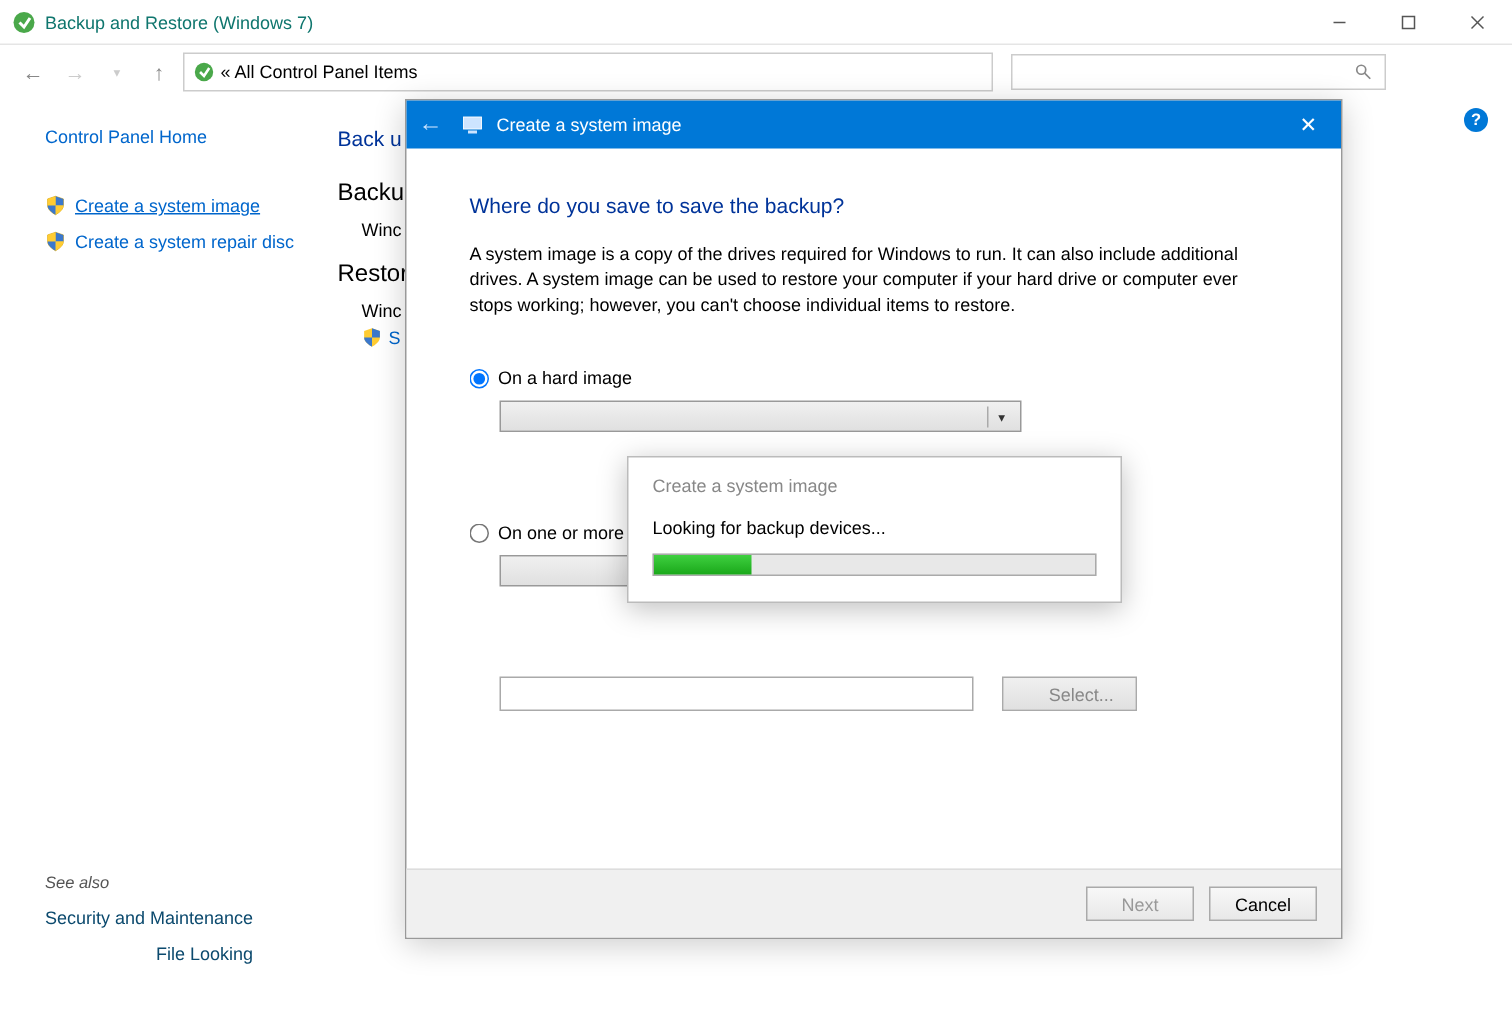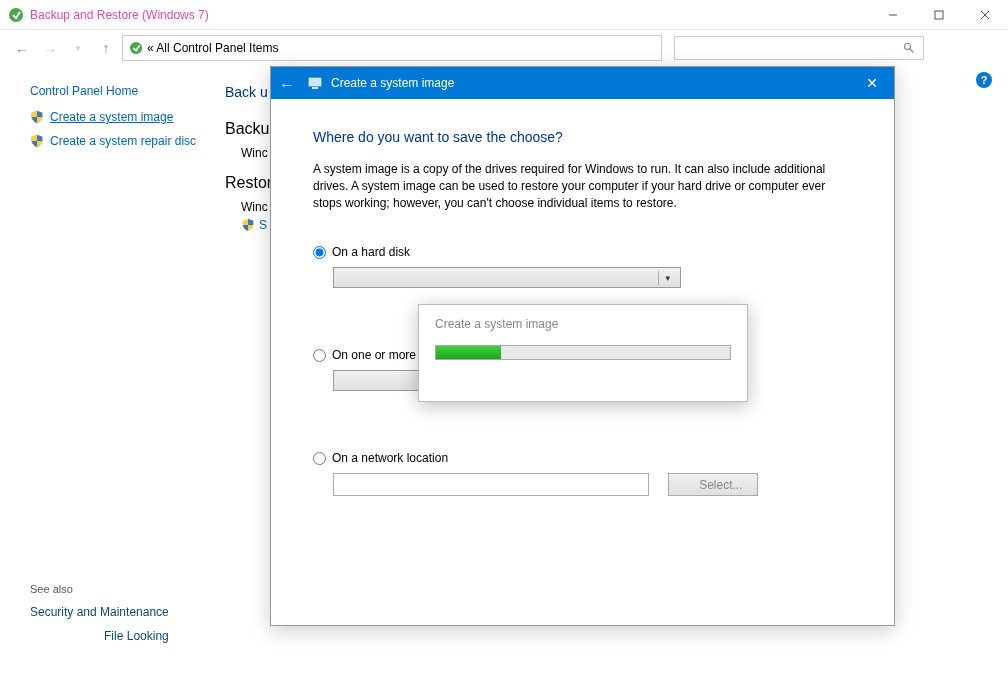--- a/index.html
+++ b/index.html
@@ -1,41 +1,41 @@
 <!DOCTYPE html>
 <html><head>
 <meta charset="utf-8">
 <style>
 * { box-sizing: border-box; margin: 0; padding: 0; font-family: "Segoe UI", Tahoma, sans-serif; }
 body { background: #fff; width: 1008px; height: 673px; overflow: hidden; position: relative; font-size: 12px; color: #000; }
 
 
 .titlebar { height: 30px; display: flex; align-items: center; padding-left: 8px; border-bottom: 1px solid #e5e5e5; }
 .titlebar .app-icon { width: 16px; height: 16px; margin-right: 6px; }
-.titlebar .title { font-size: 12px; color: #ec4899; }
+.titlebar .title { font-size: 12px; color: #0f766e; }
 .titlebar .win-controls { margin-left: auto; display: flex; }
 .titlebar .win-controls div { width: 46px; height: 30px; display: flex; align-items: center; justify-content: center; color: #555; font-size: 10px; }
 
 
 .navrow { height: 36px; display: flex; align-items: center; padding: 0 10px; gap: 4px; }
 .nav-arrow { width: 24px; height: 24px; display: flex; align-items: center; justify-content: center; color: #888; font-size: 14px; }
 .addr { flex: 1; height: 24px; border: 1px solid #ccc; display: flex; align-items: center; padding: 12px 6px; max-width: 540px; background: #fff; }
 .addr .small-icon { width: 14px; height: 14px; margin-right: 4px; }
 .addr-text { color: #000; font-size: 12px; }
 .searchbox { width: 250px; height: 24px; border: 1px solid #ccc; margin-left: 8px; display: flex; align-items: center; justify-content: flex-end; padding: 0 8px; color: #888; }
 
 
 .body { display: flex; height: calc(100% - 66px); position: relative; }
 .sidebar { width: 205px; padding: 18px 0 0 30px; }
-.sidebar .home { color: #0066cc; font-size: 12px; margin-bottom: 12px; }
+.sidebar .home { color: #0066cc; font-size: 12px; margin-bottom: 32px; }
 .side-item { display: flex; align-items: center; gap: 6px; margin-bottom: 10px; color: #0066cc; font-size: 12px; }
 .side-item a { color: #0066cc; text-decoration: none; }
 .side-item.active a { text-decoration: underline; }
 .see-also { position: absolute; bottom: 20px; left: 30px; }
-.see-also .hdr { font-size: 11px; color: #555; margin-bottom: 10px; }
+.see-also .hdr { font-size: 11px; color: #555; margin-bottom: 10px; font-style: italic; }
 .see-also .lnk { color: #0c4a6e; font-size: 12px; margin-bottom: 10px; text-align: right; }
 
 .content { padding: 18px 0 0 20px; color: #003399; }
 .content h2 { font-size: 14px; font-weight: normal; color: #003399; margin-bottom: 20px; }
 .content .sec { color: #000; font-size: 16px; margin-bottom: 8px; }
 .content .sub { color: #000; font-size: 12px; margin-left: 16px; margin-bottom: 14px; }
 .content .sub2 { display: flex; align-items: center; gap: 4px; margin-left: 16px; }
 
 
 .help-icon { position: absolute; right: 16px; top: 72px; width: 16px; height: 16px; border-radius: 50%; background: #0078d7; color: #fff; font-size: 11px; display: flex; align-items: center; justify-content: center; font-weight: bold; }
@@ -178,46 +178,47 @@
   <div class="wizard-header">
     <span class="back">←</span>
     <svg class="wicon" viewBox="0 0 16 16">
       <rect x="2" y="3" width="12" height="8" fill="#cde4ff" stroke="#fff" stroke-width="0.6"></rect>
       <rect x="5" y="12" width="6" height="2" fill="#cde4ff"></rect>
     </svg>
     <span class="wtitle">Create a system image</span>
     <span class="wclose">✕</span>
   </div>
   <div class="wizard-body">
-    <h3>Where do you want to save the choose?</h3>
+    <h3>Where do you save to save the backup?</h3>
     <p class="desc">A system image is a copy of the drives required for Windows to run. It can also include additional drives. A system image can be used to restore your computer if your hard drive or computer ever stops working; however, you can't choose individual items to restore.</p>
 
     <div class="opt-row">
       <input type="radio" checked="" style="">
-      <label>On a hard disk</label>
+      <label>On a hard image</label>
     </div>
     <div class="combo">
       <span class="arrow">▾</span>
     </div>
 
     <div class="opt-row">
       <input type="radio" style="">
       <label>On one or more D</label>
     </div>
     <div class="dvd-combo"></div>
 
-    <div class="opt-row">
-      <input type="radio" style="">
-      <label>On a network location</label>
-    </div>
     <div style="margin-top:4px">
       <span class="textfield"></span>
       <span class="select-btn">Select...</span>
     </div>
   </div>
+  <div class="wizard-footer">
+    <button disabled="">Next</button>
+    <button>Cancel</button>
+  </div>
 </div>
 
 <div class="popup">
   <div class="ptitle">Create a system image</div>
+  <div class="pmsg">Looking for backup devices...</div>
   <div class="progress">
     <div class="fill" style="width: 22%;"></div>
   </div>
 </div>
 
 </body></html>

